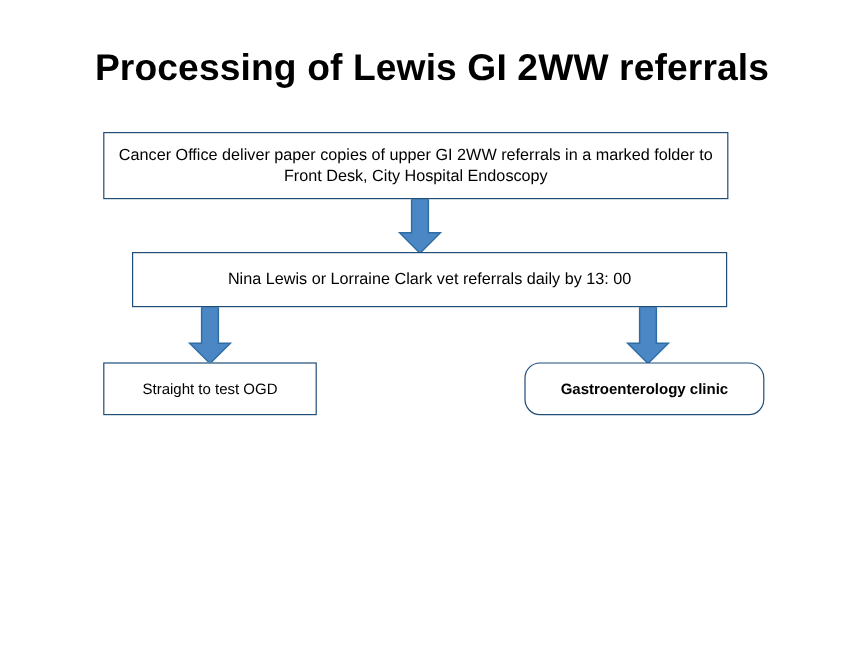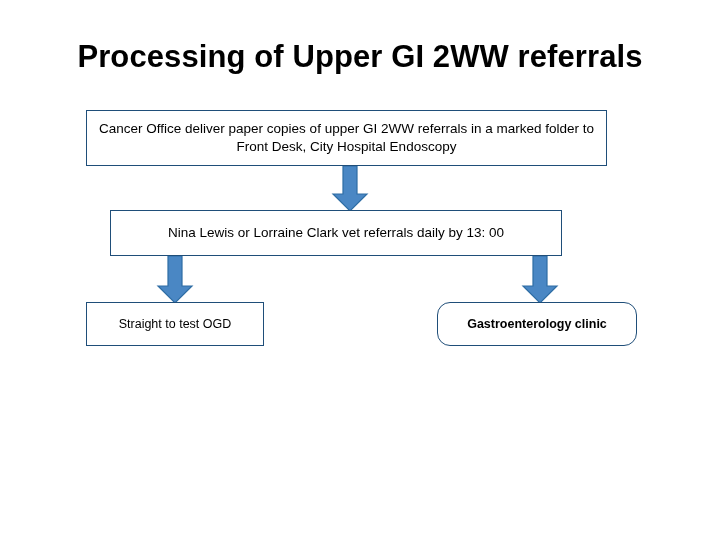--- a/index.html
+++ b/index.html
@@ -50,21 +50,21 @@
   #node-cancer-office {
     left: 86px;
     top: 110px;
     width: 521px;
     height: 56px;
     font-size: 13.5px;
   }
   #node-vet-referrals {
     left: 110px;
     top: 210px;
-    width: 452px;
+    width: 496px;
     height: 46px;
     font-size: 13.5px;
   }
   #node-straight-ogd {
     left: 86px;
     top: 302px;
     width: 178px;
     height: 44px;
     font-size: 12.5px;
     font-weight: normal;
@@ -83,21 +83,21 @@
   }
   .arrow svg {
     display: block;
   }
 </style>
 </head>
 <body>
 
 <div id="slide">
 
-  <div id="title">Processing of Upper GI 2WW referrals</div>
+  <div id="title">Processing of Lewis GI 2WW referrals</div>
 
   <div class="node" id="node-cancer-office">
     <span>Cancer Office deliver paper copies of upper GI 2WW referrals in a marked folder to Front Desk, City Hospital Endoscopy</span>
   </div>
 
   <div class="arrow" id="arrow-1" style="left:330px; top:166px;">
     <svg width="40" height="46" viewBox="0 0 40 46">
       <polygon points="13,0 27,0 27,28 37,28 20,45 3,28 13,28" fill="#4A87C4" stroke="#2E6DA4" stroke-width="1.2"></polygon>
     </svg>
   </div>

